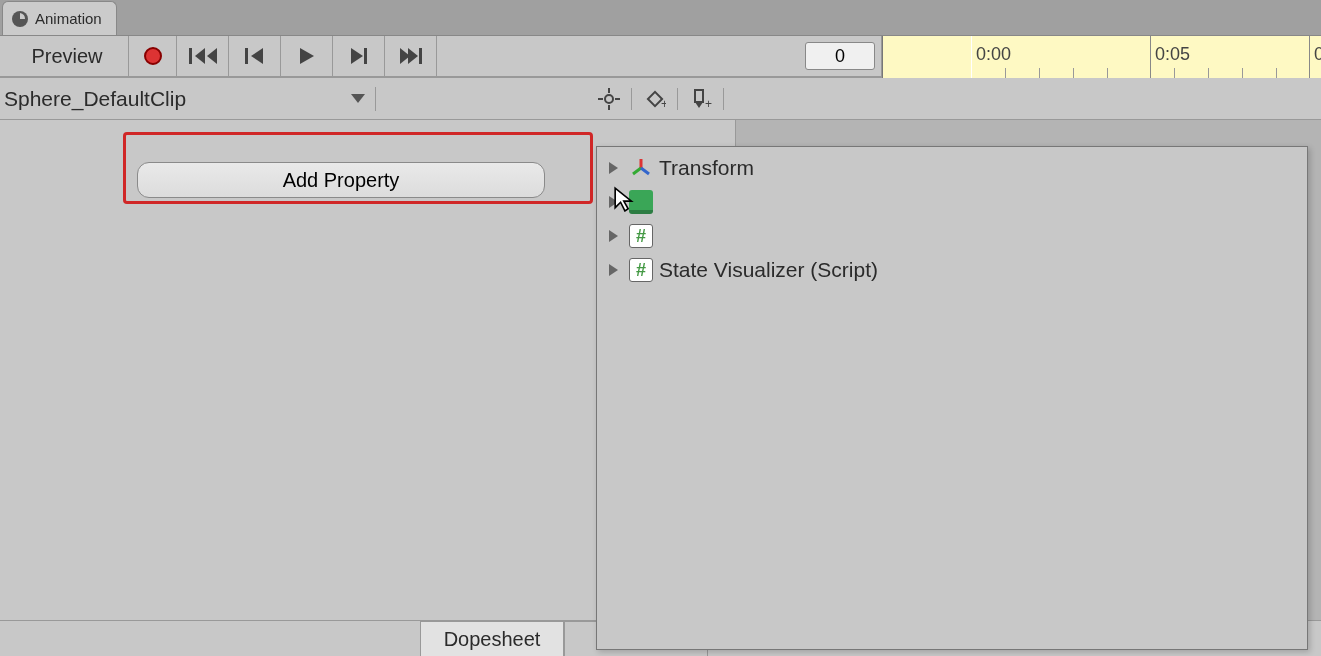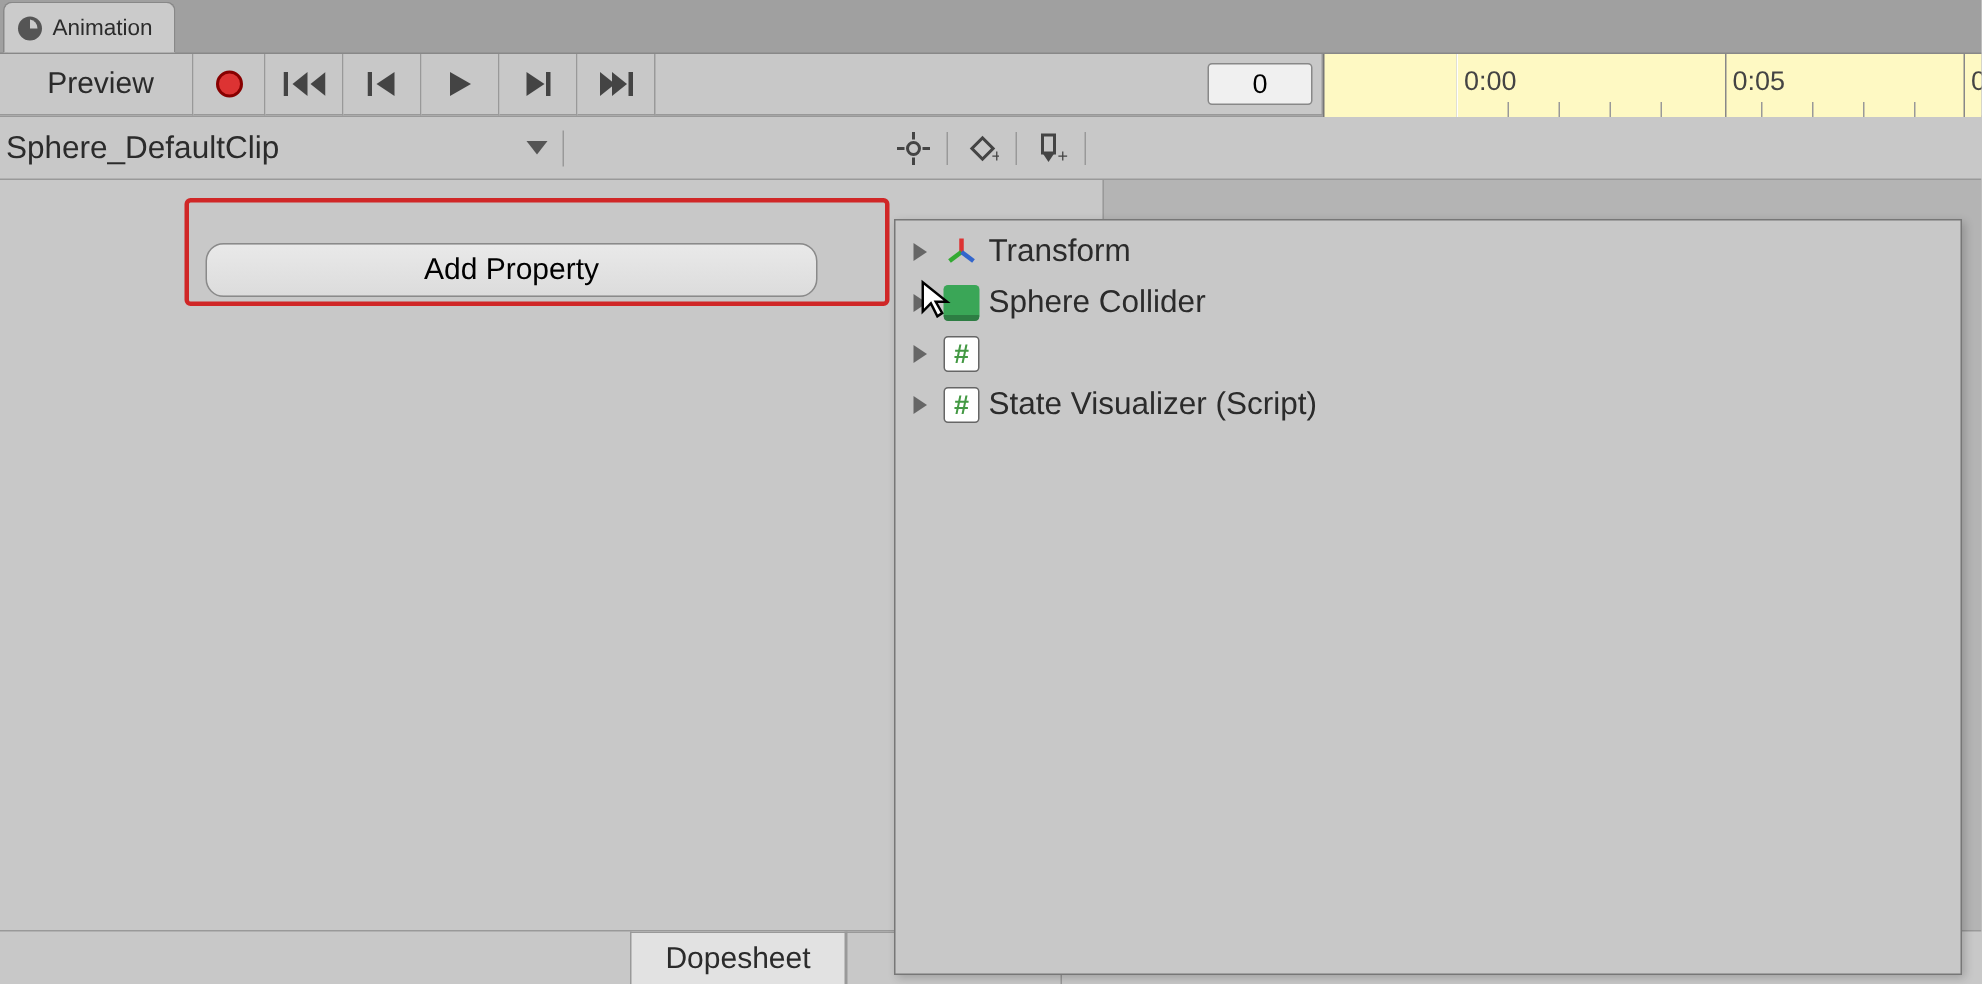--- a/index.html
+++ b/index.html
@@ -361,21 +361,20 @@
             <line x1="11" y1="11" x2="11" y2="2" stroke="#d33" stroke-width="3"></line>
             <line x1="11" y1="11" x2="3" y2="17" stroke="#3a3" stroke-width="3"></line>
             <line x1="11" y1="11" x2="19" y2="17" stroke="#36c" stroke-width="3"></line>
           </svg>
       </span>
       <span>Transform</span>
     </div>
     <div class="popup-item">
       <span class="expand tri-right"></span>
       <span class="comp-icon icon-collider"></span>
-      <span>Sphere Collider</span>
     </div>
     <div class="popup-item">
       <span class="expand tri-right"></span>
       <span class="comp-icon icon-script">#</span>
     </div>
     <div class="popup-item">
       <span class="expand tri-right"></span>
       <span class="comp-icon icon-script">#</span>
       <span>State Visualizer (Script)</span>
     </div>

